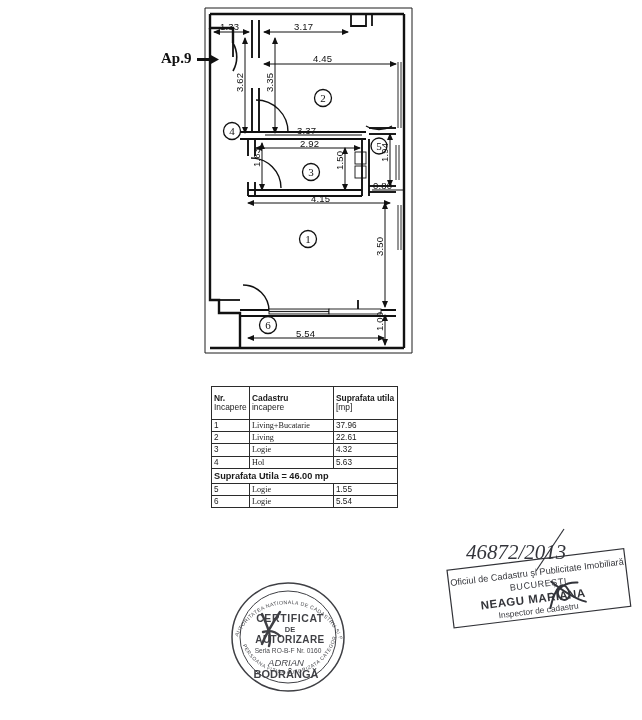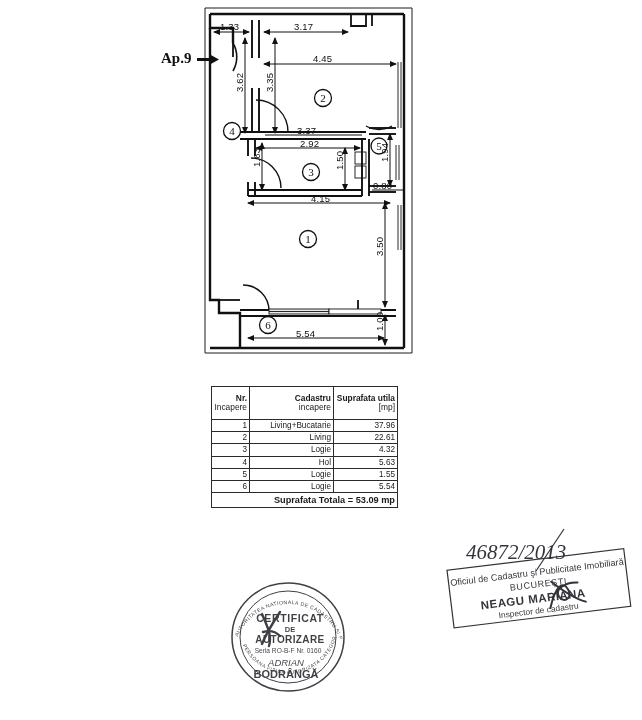--- a/index.html
+++ b/index.html
@@ -60,39 +60,39 @@
   }
   table.sched {
     border-collapse: collapse;
     width: 186px;
     font-family: "Liberation Sans", sans-serif;
     table-layout: fixed;
   }
   table.sched td, table.sched th {
     border: 1px solid #2b2b2b;
     padding: 1px 2px;
-    text-align: right;
+    text-align: left;
     vertical-align: middle;
     font-size: 8.2px;
     color: #1a1a1a;
     line-height: 1.12;
     font-weight: normal;
   }
   table.sched th {
     font-size: 8.4px;
     font-weight: bold;
     padding: 3px 2px;
     height: 26px;
   }
   table.sched th .sub { font-weight: normal; display: block; }
   .col-nr { width: 38px; }
   .col-den { width: 84px; }
   .col-sup { width: 64px; }
   td.rownum { font-size: 8.6px; }
-  td.name { font-size: 8.4px; }
+  td.name { font-size: 8.4px; font-family: Liberation Serif, serif; }
   td.val { font-size: 8.8px; }
   tr.total td {
     font-weight: bold;
     font-size: 9.2px;
     padding: 2px;
   }
 
   
   #round-stamp {
     position: absolute;
@@ -365,32 +365,32 @@
         <tr>
           <td class="rownum">3</td>
           <td class="name">Logie</td>
           <td class="val">4.32</td>
         </tr>
         <tr>
           <td class="rownum">4</td>
           <td class="name">Hol</td>
           <td class="val">5.63</td>
         </tr>
+        <tr class="total">
+          <td colspan="3">Suprafata Utila = 46.00 mp</td>
+        </tr>
         <tr>
           <td class="rownum">5</td>
           <td class="name">Logie</td>
           <td class="val">1.55</td>
         </tr>
         <tr>
           <td class="rownum">6</td>
           <td class="name">Logie</td>
           <td class="val">5.54</td>
-        </tr>
-        <tr class="total">
-          <td colspan="3">Suprafata Totala = 53.09 mp</td>
         </tr>
       </tbody>
     </table>
   </div>
 
   <svg id="round-stamp" viewBox="0 0 132 128">
     <defs>
       <path id="arcTop" d="M14,70 A54,52 0 0,1 118,70"></path>
       <path id="arcBot" d="M18,66 A50,50 0 0,0 114,66"></path>
     </defs>

